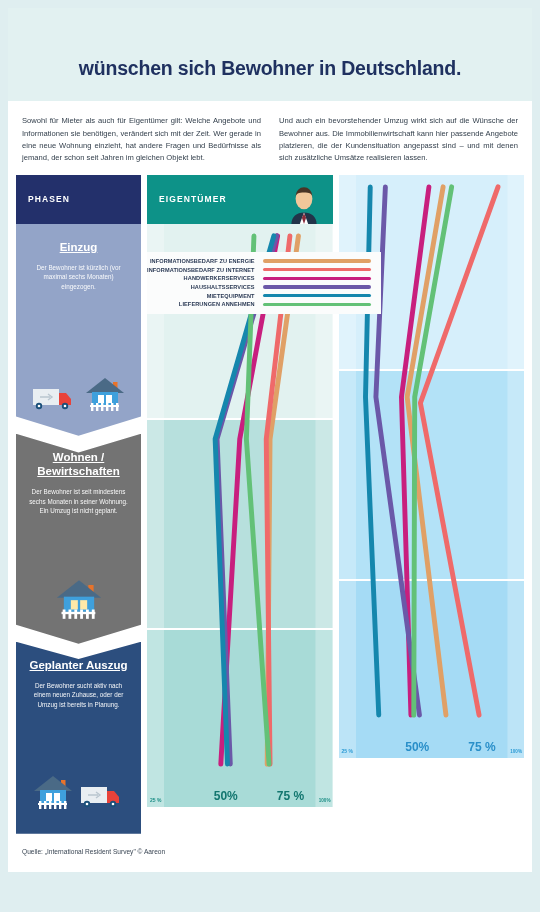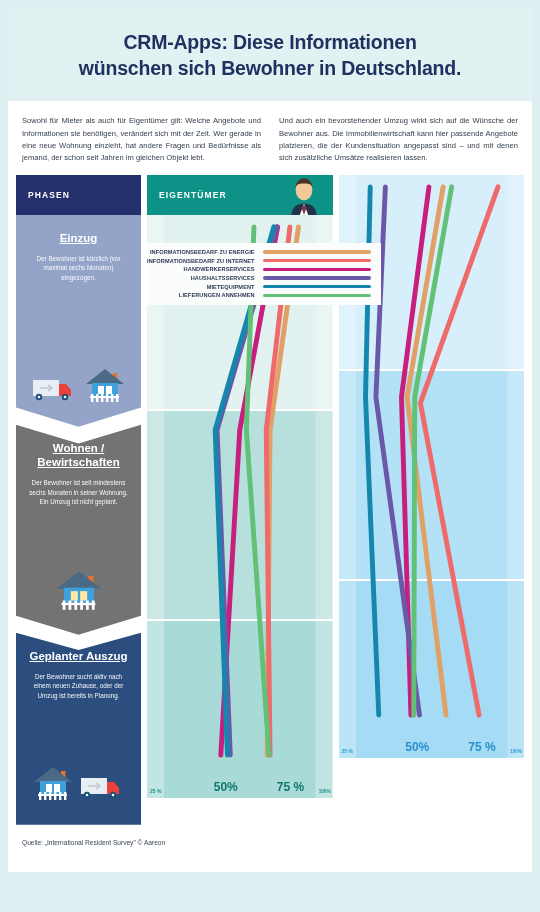--- a/index.html
+++ b/index.html
@@ -29,21 +29,21 @@
   .intro p {
     flex: 1; font-size: 7.6px; line-height: 1.62; color: #34404d;
     text-align: justify;
   }
   
   .cols { position: relative; display: flex; gap: 6px; padding: 0 8px; }
   .col-phases { width: 125px; }
   .col-panel { flex: 1; position: relative; }
 
   .head-bar {
-    height: 40px; position: relative; display: flex; align-items: center;
+    height: 49px; position: relative; display: flex; align-items: center;
     padding-left: 12px; overflow: hidden;
   }
   .head-bar .lbl {
     font-size: 8.5px; font-weight: bold; color: #ffffff; letter-spacing: 1.1px;
   }
   .head-phases { background: #23306b; }
   .head-owner  { background: #0d9288; }
   .head-tenant { background: #2aa8e0; }
   .avatar { position: absolute; right: 8px; bottom: 0; width: 42px; height: 42px; }
 
@@ -87,21 +87,21 @@
   .footer span { font-size: 6.6px; color: #3a4654; }
 </style>
 </head>
 <body>
 
 <div class="page">
  <div class="sheet">
 
   <div class="hero">
     <h1>
-      <span>CRM-Apps: Diese Informationen</span><br>
+      <br>
       <span>wünschen sich Bewohner in Deutschland.</span>
     </h1>
   </div>
 
   <div class="intro">
     <p>Sowohl für Mieter als auch für Eigentümer gilt: Welche Angebote und Informationen sie benötigen, verändert sich mit der Zeit. Wer gerade in eine neue Wohnung einzieht, hat andere Fragen und Bedürfnisse als jemand, der schon seit Jahren im gleichen Objekt lebt.</p>
     <p>Und auch ein bevorstehender Umzug wirkt sich auf die Wünsche der Bewohner aus. Die Immobilienwirtschaft kann hier passende Angebote platzieren, die der Kundensituation angepasst sind – und mit denen sich zusätzliche Umsätze realisieren lassen.</p>
   </div>
 
   <div class="cols">

